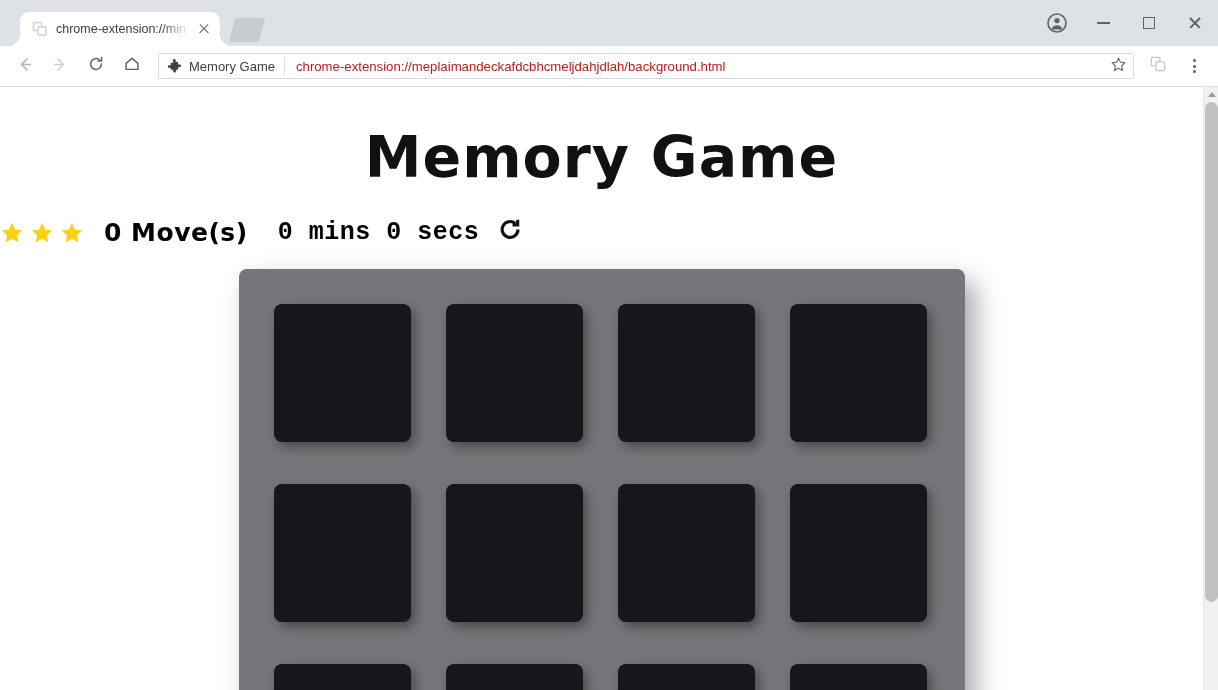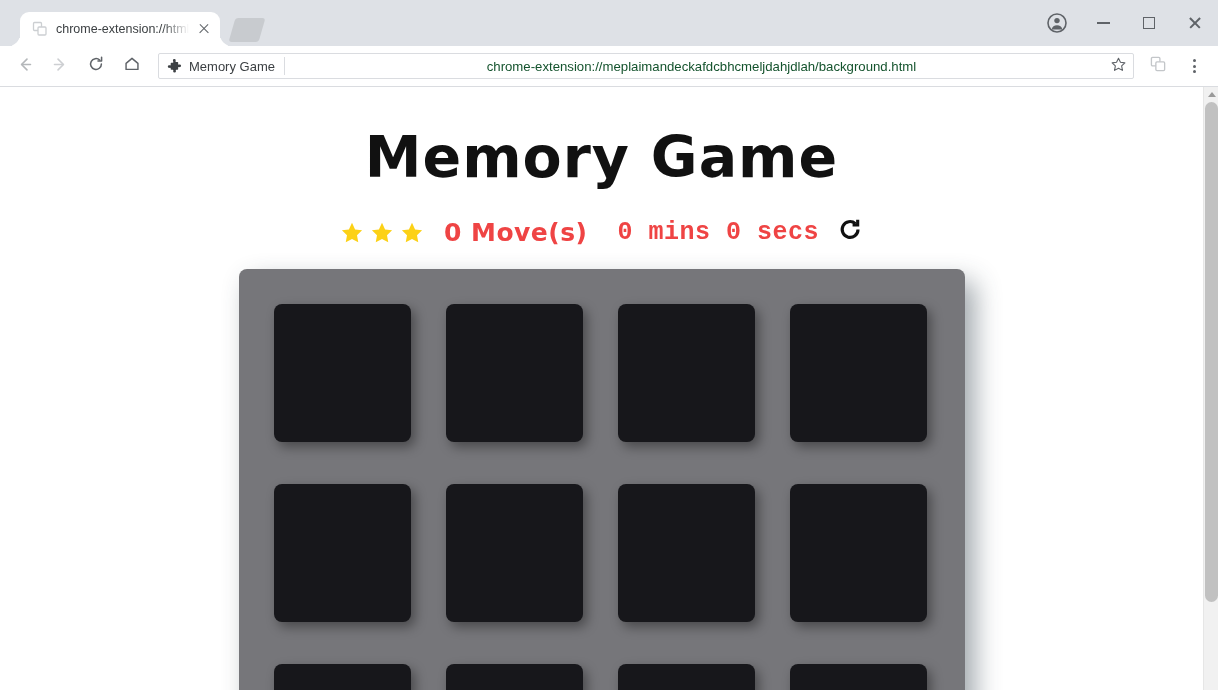--- a/index.html
+++ b/index.html
@@ -134,25 +134,24 @@
     flex: 0 0 auto;
     padding-right: 9px;
     border-right: 1px solid #dadce0;
     height: 18px;
   }
   .ext-chip-icon { width: 15px; height: 15px; margin-right: 7px; flex: 0 0 15px; }
   .ext-chip-label { font-size: 13px; color: #3c4043; white-space: nowrap; }
   .omnibox-url {
     flex: 1 1 auto;
     font-size: 13.2px;
-    color: #14532d;
+    color: #b91c1c;
     padding-left: 11px;
     white-space: nowrap;
     overflow: hidden;
-    text-align: center;
   }
   .star-btn { width: 22px; height: 22px; flex: 0 0 22px; display:flex; align-items:center; justify-content:center; }
   .tb-right { display: flex; align-items: center; flex: 0 0 auto; }
   .menu-dots { width: 18px; height: 18px; display: flex; flex-direction: column; align-items: center; justify-content: space-between; padding: 2px 0; box-sizing: border-box; }
   .menu-dots i { display:block; width: 3px; height: 3px; border-radius: 50%; background: #5f6368; }
 
   
   .viewport {
     position: relative;
     height: 603px;
@@ -175,26 +174,26 @@
     font-size: 57px;
     font-weight: bold;
     letter-spacing: 1px;
     color: #111111;
     line-height: 1;
   }
 
   .score-panel {
     display: flex;
     align-items: center;
-    justify-content: center;
+    justify-content: flex-start;
     margin-top: 32px;
     font-family: "DejaVu Sans", sans-serif;
     font-weight: bold;
     font-size: 25px;
-    color: #ef4444;
+    color: #000000;
     letter-spacing: .5px;
   }
   .stars { display: flex; align-items: center; margin-right: 14px; }
   .star { width: 24px; height: 24px; margin-right: 6px; display: block; }
   .moves { margin-right: 30px; white-space: nowrap; }
   .timer { margin-right: 18px; white-space: nowrap; font-family: Liberation Mono, monospace; }
   .restart { width: 26px; height: 26px; display: flex; align-items: center; justify-content: center; }
 
   
   .deck-wrap { display: flex; justify-content: center; margin-top: 22px; }
@@ -253,21 +252,21 @@
 
   <div class="tabstrip">
 
     <div class="tab">
       <span class="tab-favicon">
         <svg viewBox="0 0 16 16" width="16" height="16">
           <rect x="1.5" y="1.5" width="8" height="8" rx="1" fill="none" stroke="#9aa0a6" stroke-width="1.3"></rect>
           <rect x="6" y="6" width="8" height="8" rx="1" fill="#ffffff" stroke="#9aa0a6" stroke-width="1.3"></rect>
         </svg>
       </span>
-      <span class="tab-title">chrome-extension://html</span>
+      <span class="tab-title">chrome-extension://mins</span>
       <span class="tab-close"></span>
     </div>
 
     <div class="newtab"></div>
 
     <div class="wincontrols">
       <div class="wc-btn">
         <span class="wc-avatar">
           <svg viewBox="0 0 20 20" width="20" height="20">
             <circle cx="10" cy="10" r="9" fill="none" stroke="#5f6368" stroke-width="1.6"></circle>

